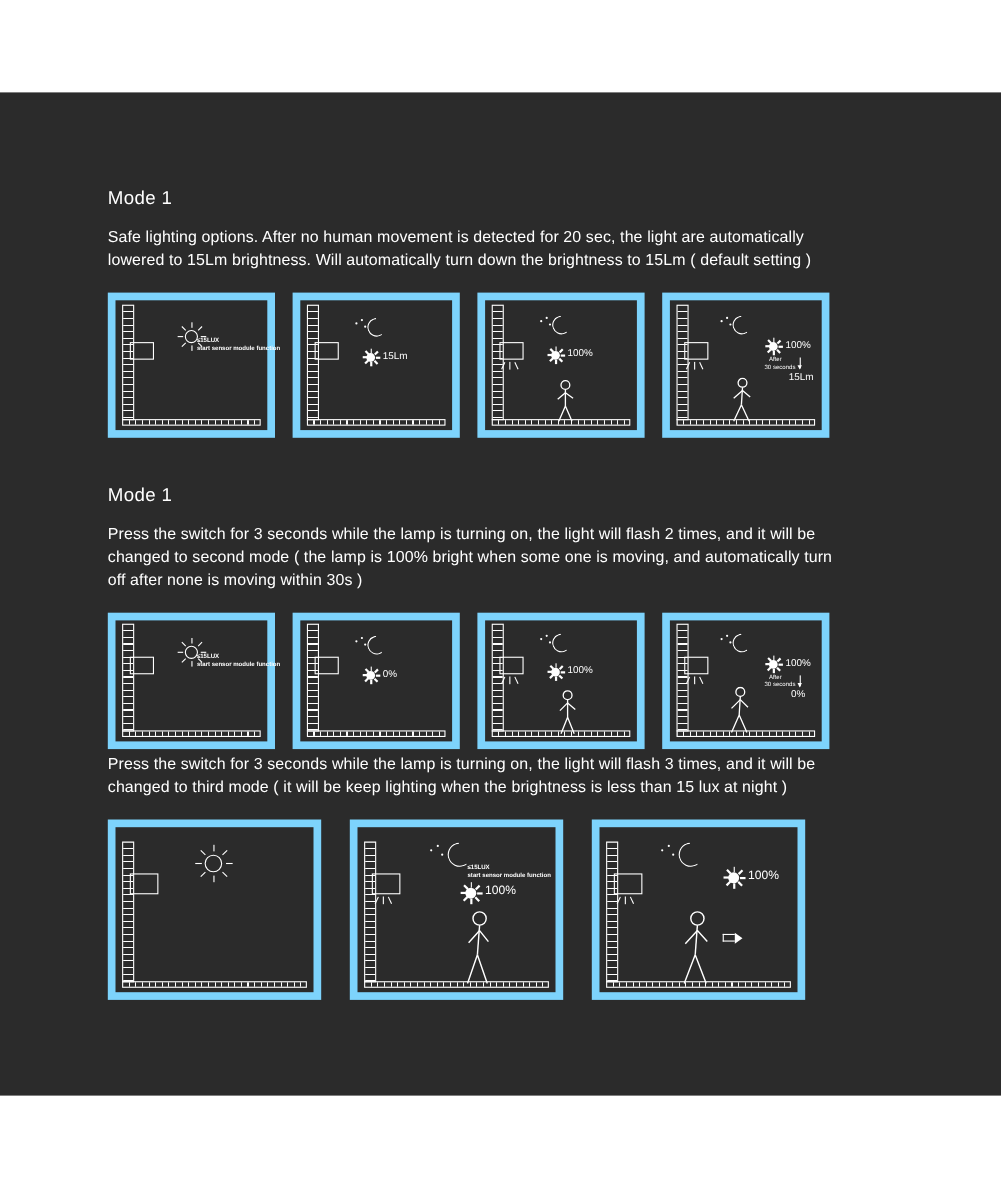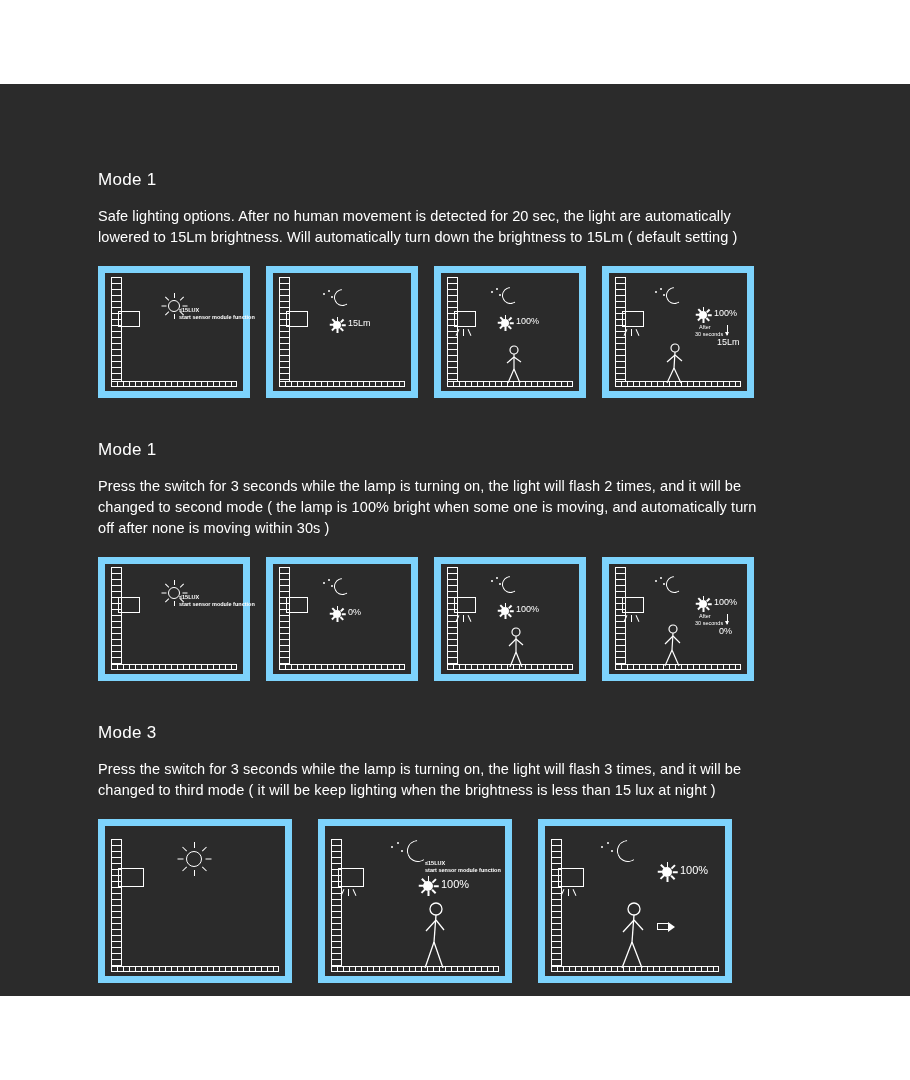--- a/index.html
+++ b/index.html
@@ -506,21 +506,20 @@
               <path d="M16 12 L8 20 M16 12 L23 19" stroke="#fff" stroke-width="1.2" fill="none"></path>
               <path d="M15 26 L8 42 M15 26 L22 42" stroke="#fff" stroke-width="1.2" fill="none"></path>
             </svg>
           </div>
         </div>
 
       </div>
     </div>
 
     <div class="section">
-      <h2 class="mode-title">Mode 3</h2>
       <p class="mode-desc">Press the switch for 3 seconds while the lamp is turning on, the light will flash 3 times, and it will be changed to third mode ( it will be keep lighting when the brightness is less than 15 lux at night )</p>
       <div class="panels" style="gap:26px">
 
         <div class="panel p-m3">
           <div class="wall" style="height:128px"></div>
           <div class="ground"></div>
           <div class="lamp" style="left:13px; top:42px; width:26px; height:19px"></div>
           <div class="sun" style="left:72px; top:16px; width:34px; height:34px">
             <div class="core" style="left:9px; top:9px; width:16px; height:16px"></div>
             <i style="transform:rotate(0deg); left:16.5px; height:6px; transform-origin:0.5px 17px"></i>

